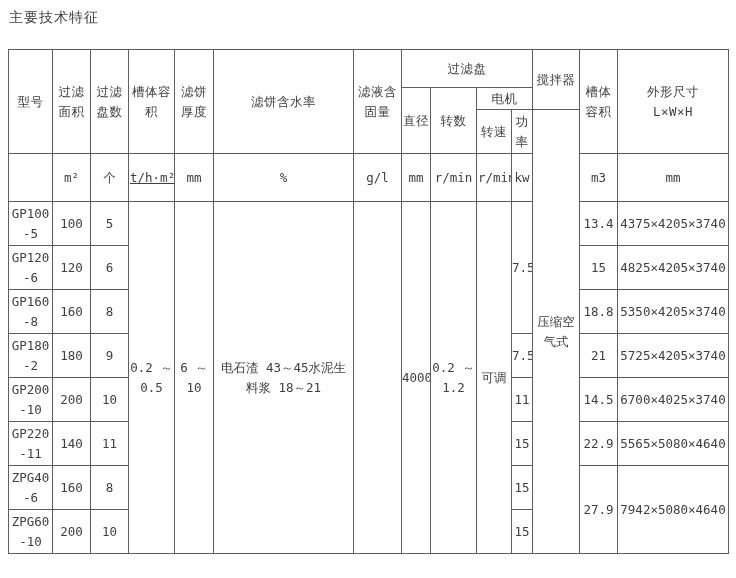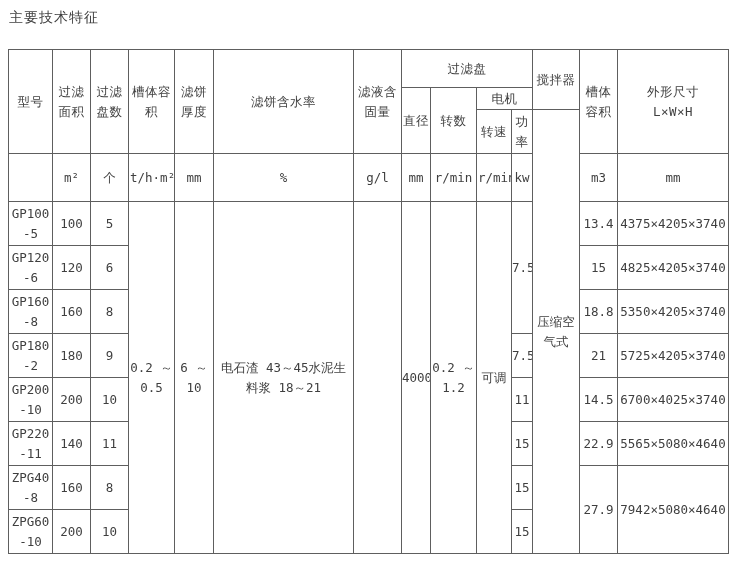--- a/index.html
+++ b/index.html
@@ -94,21 +94,21 @@
     <tr class="hC">
       <td class="hdr">转速</td>
       <td class="hdr wrapcell">功率</td>
       <td class="wrapcell" rowspan="10">压缩空气式</td>
     </tr>
 
     <tr class="hU">
       <td class="unit"></td>
       <td class="unit">m²</td>
       <td class="unit">个</td>
-      <td class="unit" style="white-space:normal;">t/h·m²</td>
+      <td class="unit" style="white-space:normal;text-decoration:underline;">t/h·m²</td>
       <td class="unit">mm</td>
       <td class="unit">%</td>
       <td class="unit">g/l</td>
       <td class="unit">mm</td>
       <td class="unit">r/min</td>
       <td class="unit">r/min</td>
       <td class="unit">kw</td>
       <td class="unit">m3</td>
       <td class="unit">mm</td>
     </tr>
@@ -166,21 +166,21 @@
     <tr class="hD">
       <td class="model">GP220-11</td>
       <td class="num">140</td>
       <td class="num">11</td>
       <td class="num" style="padding:0;">15</td>
       <td class="num">22.9</td>
       <td class="dims">5565×5080×4640</td>
     </tr>
 
     <tr class="hD">
-      <td class="model">ZPG40-8</td>
+      <td class="model">ZPG40-6</td>
       <td class="num">160</td>
       <td class="num">8</td>
       <td class="num" style="padding:0;">15</td>
       <td class="num" rowspan="2">27.9</td>
       <td class="dims" rowspan="2">7942×5080×4640</td>
     </tr>
 
     <tr class="hD">
       <td class="model">ZPG60-10</td>
       <td class="num">200</td>

